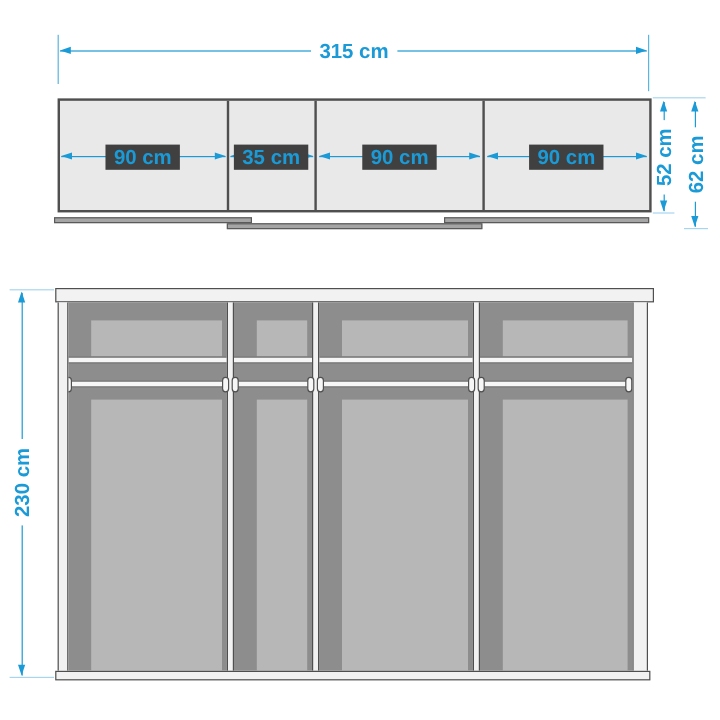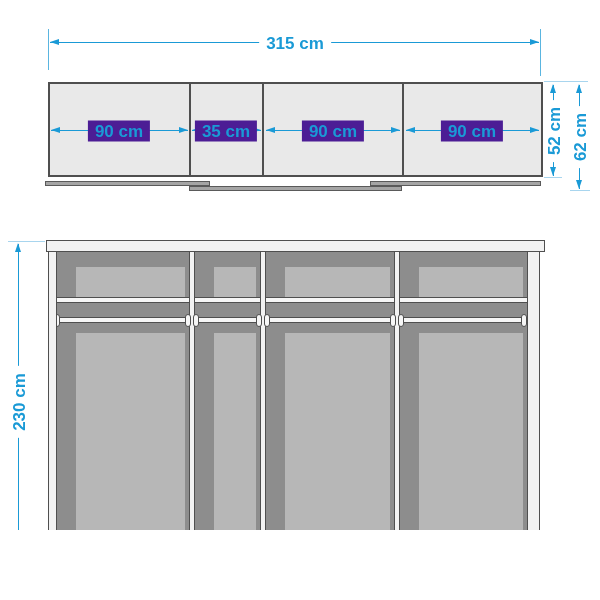--- a/index.html
+++ b/index.html
@@ -1,31 +1,31 @@
 <!DOCTYPE html>
 <html><head>
 <meta charset="utf-8">
 <style>
   html,body{margin:0;padding:0;background:#ffffff;}
-  .canvas{position:relative;width:600px;height:530px;background:#ffffff;overflow:hidden;
+  .canvas{position:relative;width:600px;height:600px;background:#ffffff;overflow:hidden;
           font-family:"Liberation Sans",sans-serif;text-align:right;}
   .abs{position:absolute;}
   
   .lh{height:0;border-top:1px solid #1a9ad6;}
   .lv{width:0;border-left:1px solid #1a9ad6;}
   .tick{height:0;border-top:1px solid #a8d5ee;}
   .extv{width:0;border-left:1px solid #5ab5e0;}
   .ah{width:0;height:0;}
   .ah.l{border-top:3px solid transparent;border-bottom:3px solid transparent;border-right:9px solid #1a9ad6;}
   .ah.r{border-top:3px solid transparent;border-bottom:3px solid transparent;border-left:9px solid #1a9ad6;}
   .ah.u{border-left:3px solid transparent;border-right:3px solid transparent;border-bottom:9px solid #1a9ad6;}
   .ah.d{border-left:3px solid transparent;border-right:3px solid transparent;border-top:9px solid #1a9ad6;}
   .dlabel{font-weight:700;font-size:17px;line-height:1;color:#1a9ad6;background:#ffffff;
           padding:2px 7px;white-space:nowrap;transform:translate(-50%,-50%);}
-  .dlabel.fillbg{background:#4c1d95;}
+  .dlabel.fillbg{background:#404040;}
   .dlabel.rot{transform:translate(-50%,-50%) rotate(-90deg);}
   
   .topview{background:#e9e9e9;border:2px solid #4f4f4f;box-sizing:border-box;}
   .vsep{background:#4f4f4f;}
   .track{background:#a5a5a5;border:1px solid #5a5a5a;box-sizing:border-box;}
   .panel{background:#f2f2f2;border:1px solid #4f4f4f;box-sizing:border-box;}
   .wall{background:#f2f2f2;border-left:1px solid #4f4f4f;border-right:1px solid #4f4f4f;box-sizing:border-box;}
   .interior{background:#8d8d8d;}
   .lightp{background:#b7b7b7;}
   .divider{background:#f2f2f2;border-left:1px solid #4f4f4f;border-right:1px solid #4f4f4f;box-sizing:border-box;}

